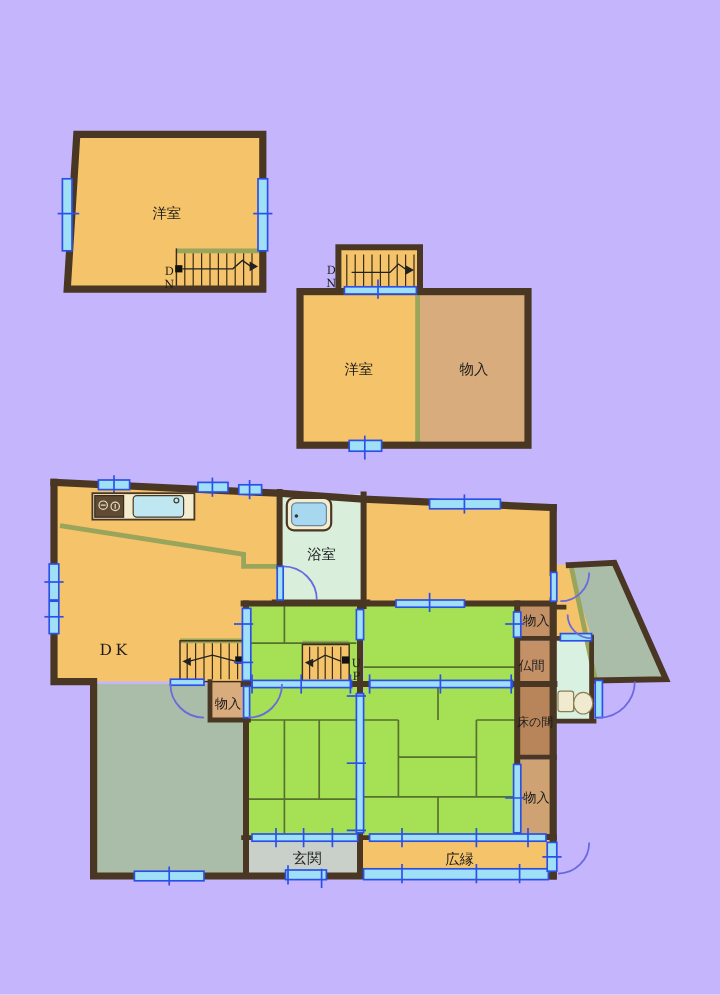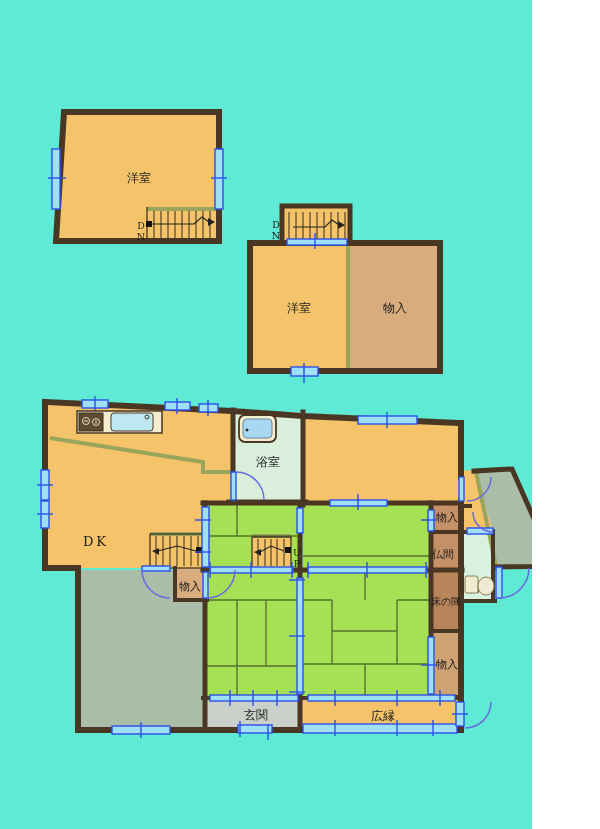--- a/index.html
+++ b/index.html
@@ -1,16 +1,16 @@
 <!DOCTYPE html>
 <html><head>
 <meta charset="utf-8">
 <style>
   html,body{margin:0;padding:0;background:#ffffff;}
-  #stage{position:relative;width:532px;height:829px;background:#5eead4;overflow:hidden;}
+  #stage{position:relative;width:600px;height:829px;background:#c4b5fd;overflow:hidden;}
   svg{position:absolute;left:0;top:0;}
   .wall{stroke:#4a3723;fill:none;stroke-linecap:square;}
   .w6{stroke-width:6;} .w5{stroke-width:5;} .w4{stroke-width:4;}
   .olive{stroke:#9aa55c;stroke-width:4;fill:none;stroke-linecap:butt;}
   .tatami{stroke:#55722e;stroke-width:1.4;fill:none;}
   .tread{stroke:#3a2c18;stroke-width:1;fill:none;}
   .thin{stroke:#3a2c18;stroke-width:1.2;fill:none;}
   .win{fill:#9fe0f7;stroke:#2b50e8;stroke-width:1.4;}
   .tick{stroke:#2b50e8;stroke-width:1.4;}
   .arc{stroke:#6a6ae0;stroke-width:1.5;fill:none;}

